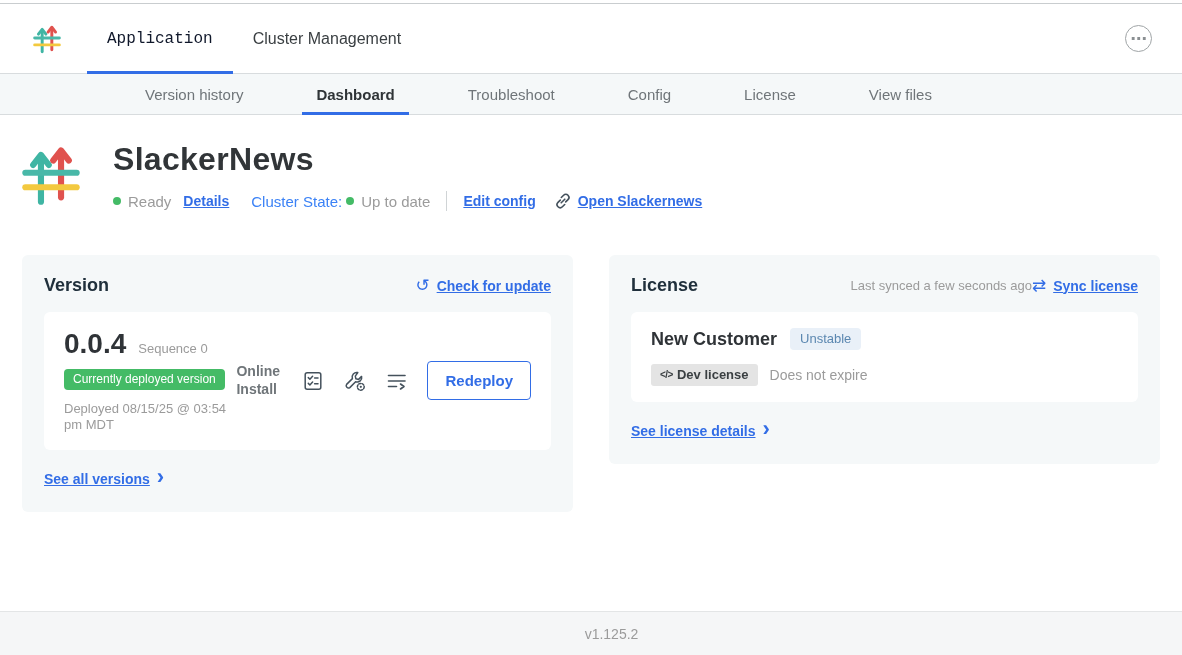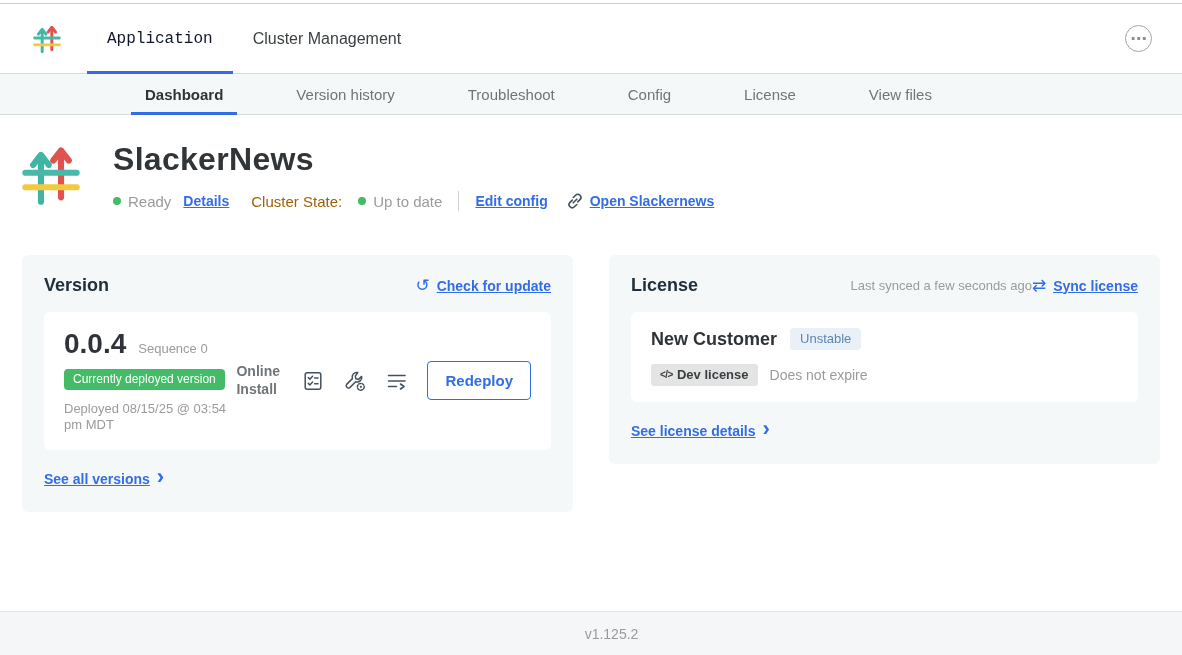--- a/index.html
+++ b/index.html
@@ -83,21 +83,21 @@
 
   .app-header { display: flex; }
   .app-icon { width: 58px; height: 64px; margin-top: 2px; flex: 0 0 auto; }
   .app-icon svg { width: 100%; height: 100%; display: block; }
   .app-header-text { margin-left: 33px; }
   h1.page-title { font-size: 32px; font-weight: bold; color: #313538; letter-spacing: .3px; }
 
   .status-row { display: flex; align-items: center; margin-top: 13px; font-size: 15px; }
   .dot { width: 8px; height: 8px; border-radius: 50%; background: var(--green, #44bb66); margin-right: 7px; flex: 0 0 auto; }
   .muted { color: var(--text-gray, #9b9b9b); }
-  .state-label { color: #a16207; margin-left: 22px; margin-right: 16px; }
+  .state-label { color: #3b82f6; margin-left: 22px; margin-right: 4px; }
   .link {
     color: var(--accent-blue, #326de6);
     text-decoration: underline;
     font-weight: bold;
     font-size: 14px;
     cursor: pointer;
     white-space: nowrap;
   }
   .details-link { margin-left: 12px; }
   .vdiv { width: 1px; height: 20px; background: #d0d4d6; margin: 0 16px; }
@@ -211,22 +211,22 @@
     <div class="top-tab active">Application</div>
     <div class="top-tab">Cluster Management</div>
   </nav>
   <div class="topbar-spacer"></div>
   <div class="menu-btn">
     <span>⋯</span>
   </div>
 </header>
 
 <nav class="subnav">
+  <a class="subnav-item">Version history</a>
   <a class="subnav-item active">Dashboard</a>
-  <a class="subnav-item">Version history</a>
   <a class="subnav-item">Troubleshoot</a>
   <a class="subnav-item">Config</a>
   <a class="subnav-item">License</a>
   <a class="subnav-item">View files</a>
 </nav>
 
 <main>
 
   <div class="app-header">
     <div class="app-icon">

